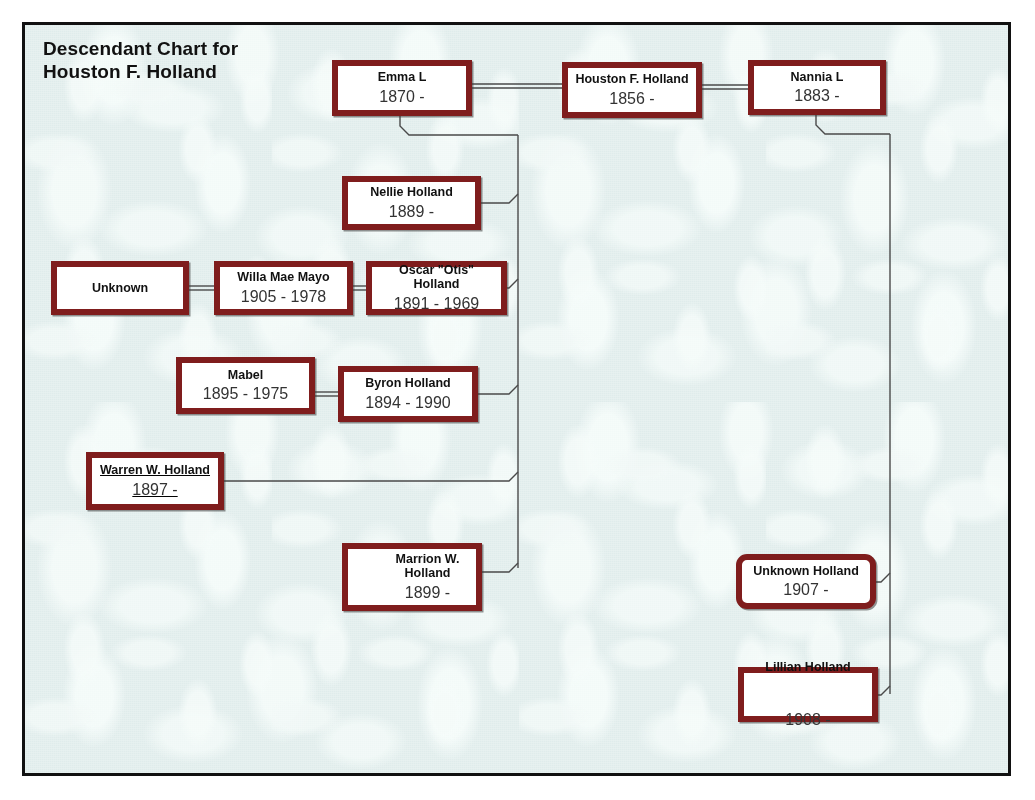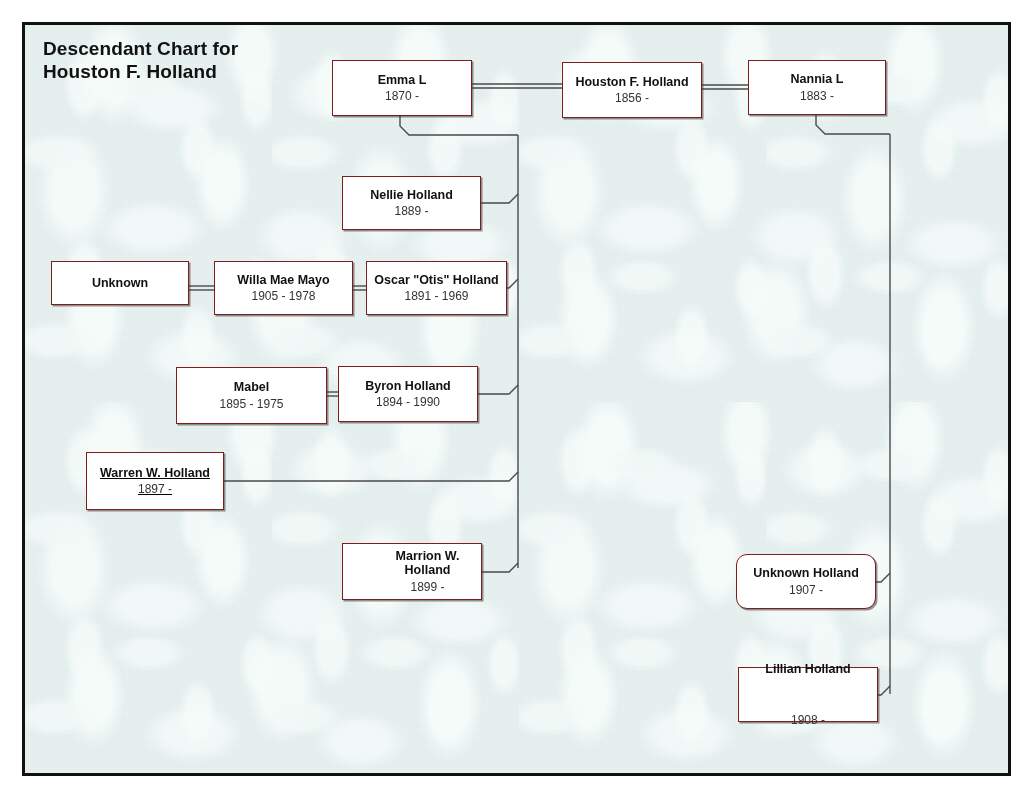--- a/index.html
+++ b/index.html
@@ -51,26 +51,26 @@
      background-image:
        repeating-linear-gradient(0deg, rgba(255,255,255,.55) 0 1px, rgba(0,0,0,0) 1px 2px),
        repeating-linear-gradient(90deg, rgba(255,255,255,.45) 0 1px, rgba(0,0,0,0) 1px 2px);
   }
 
   #chart-title{position:absolute;left:18px;top:12px;
      font-size:19px;font-weight:bold;color:#111;line-height:1.22;letter-spacing:.1px;}
 
   
   .person-box{position:absolute;box-sizing:border-box;background:#ffffff;
-     border:1px solid #7f1d1d;
+     border:6px solid #7f1d1d;
      box-shadow:1.5px 1.5px 0 rgba(60,60,60,.55);
      display:flex;flex-direction:column;align-items:center;justify-content:center;
      text-align:center;padding:2px 4px;}
   .person-name{font-size:12.5px;font-weight:bold;color:#111;line-height:1.16;}
-  .person-dates{font-size:12px;color:#333;line-height:1.2;margin-top:2px;}
+  .person-dates{font-size:16px;color:#333;line-height:1.2;margin-top:2px;}
 </style>
 </head>
 <body>
 
 <div id="chart-page">
 
   <div id="chart-frame">
 
     <div id="wallpaper"></div>
     <div id="wallpaper-2"></div>
@@ -115,44 +115,44 @@
           <div class="person-dates">1856 -</div>
         </div>
         <div class="person-box" style="left: 723px; top: 35px; width: 138px; height: 55px; justify-content: center;">
           <div class="person-name">Nannia L</div>
           <div class="person-dates">1883 -</div>
         </div>
         <div class="person-box" style="left: 317px; top: 151px; width: 139px; height: 54px;">
           <div class="person-name">Nellie Holland</div>
           <div class="person-dates">1889 -</div>
         </div>
-        <div class="person-box" style="left: 26px; top: 236px; width: 138px; height: 44px;">
+        <div class="person-box" style="left: 26px; top: 236px; width: 138px; height: 54px;">
           <div class="person-name">Unknown</div>
         </div>
         <div class="person-box" style="left: 189px; top: 236px; width: 139px; height: 54px;">
           <div class="person-name">Willa Mae Mayo</div>
           <div class="person-dates">1905 - 1978</div>
         </div>
         <div class="person-box" style="left: 341px; top: 236px; width: 141px; height: 54px;">
           <div class="person-name">Oscar "Otis" Holland</div>
           <div class="person-dates">1891 - 1969</div>
         </div>
-        <div class="person-box" style="left: 151px; top: 342px; width: 151px; height: 57px;">
+        <div class="person-box" style="left: 151px; top: 332px; width: 139px; height: 57px;">
           <div class="person-name">Mabel</div>
           <div class="person-dates">1895 - 1975</div>
         </div>
         <div class="person-box" style="left: 313px; top: 341px; width: 140px; height: 56px;">
           <div class="person-name">Byron Holland</div>
           <div class="person-dates">1894 - 1990</div>
         </div>
         <div class="person-box" style="left: 61px; top: 427px; width: 138px; height: 58px; text-decoration: underline;">
           <div class="person-name">Warren W. Holland</div>
           <div class="person-dates">1897 -</div>
         </div>
-        <div class="person-box" style="left: 317px; top: 518px; width: 140px; height: 57px; padding-left: 35px;">
+        <div class="person-box" style="left: 317px; top: 518px; width: 140px; height: 68px; padding-left: 35px;">
           <div class="person-name">Marrion W. Holland</div>
           <div class="person-dates">1899 -</div>
         </div>
         <div class="person-box" style="left: 711px; top: 529px; width: 140px; height: 55px; border-radius: 11px;">
           <div class="person-name">Unknown Holland</div>
           <div class="person-dates">1907 -</div>
         </div>
         <div class="person-box" style="left: 713px; top: 642px; width: 140px; height: 55px; gap: 34px;">
           <div class="person-name">Lillian Holland</div>
           <div class="person-dates">1908 -</div>

